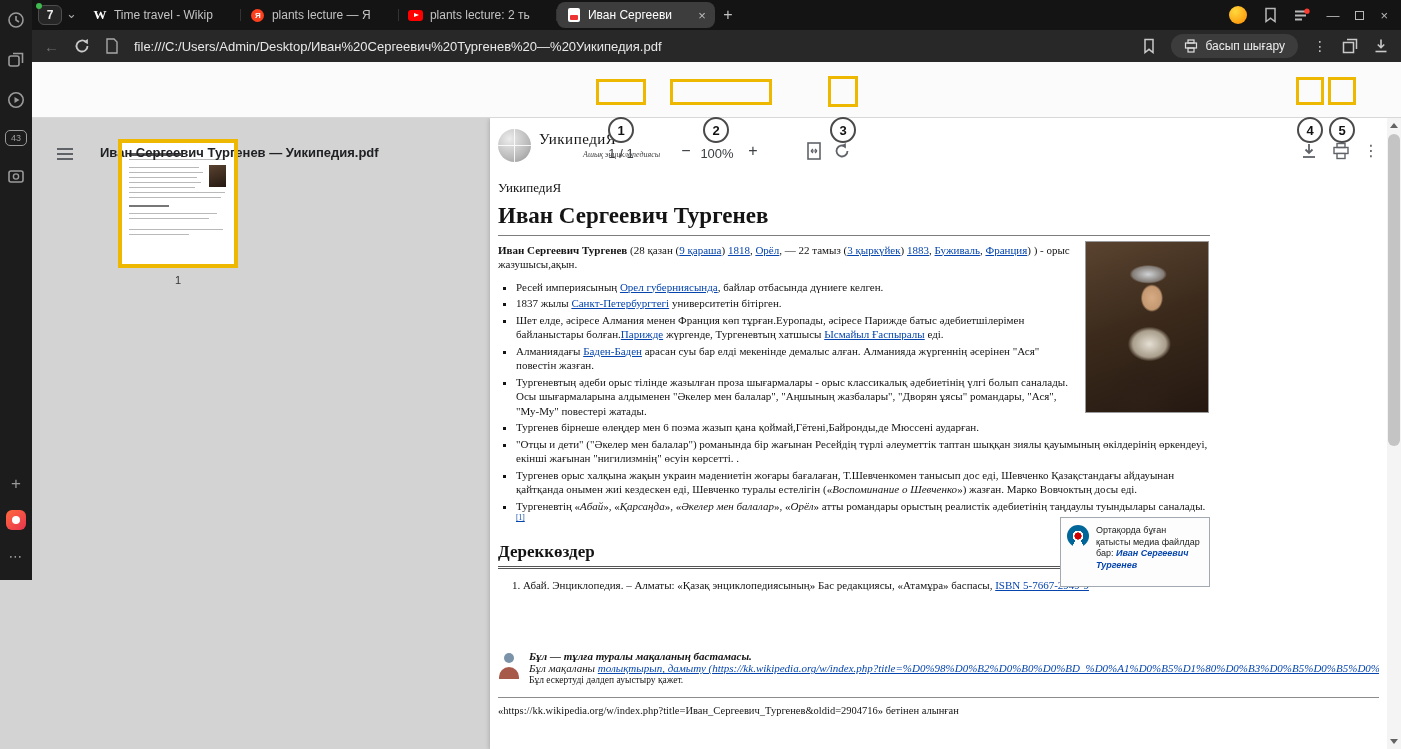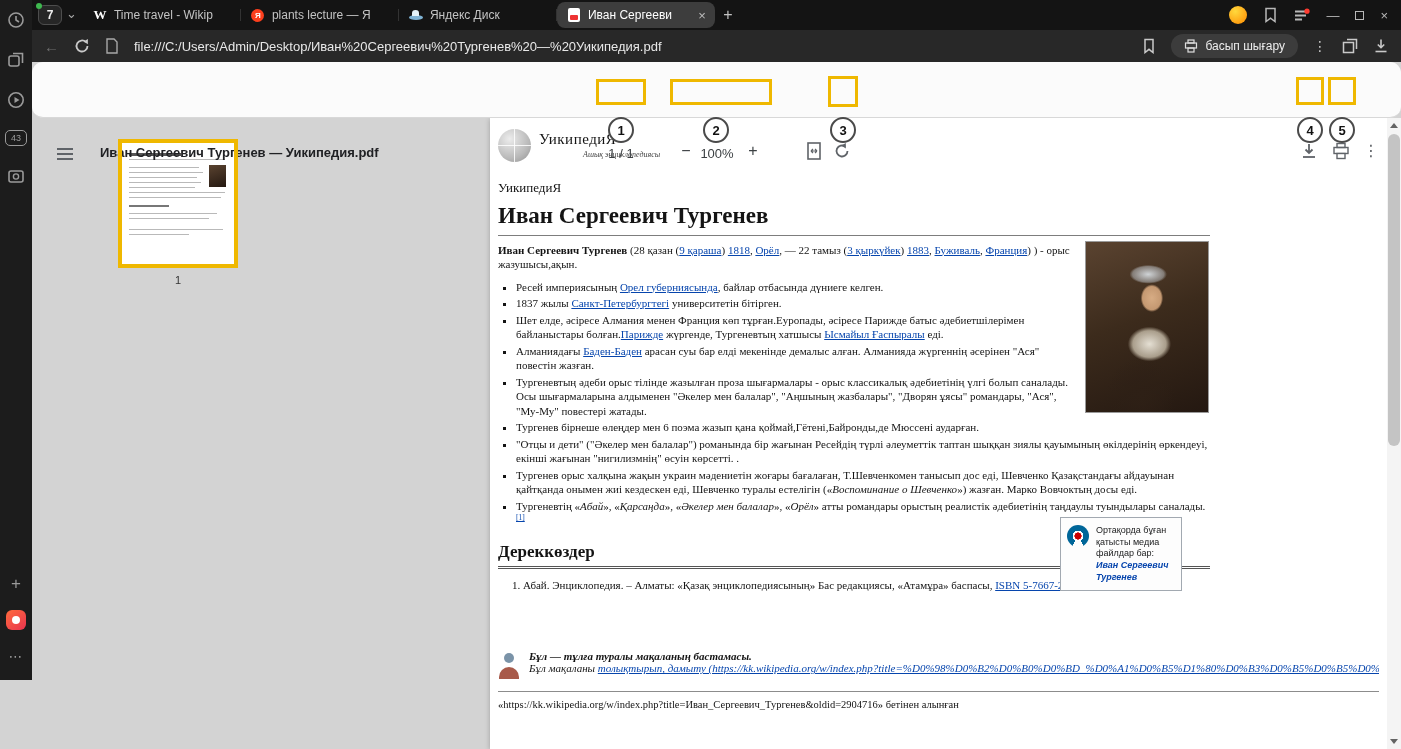--- a/index.html
+++ b/index.html
@@ -3,21 +3,21 @@
 <meta charset="utf-8">
 <style>
   * { margin:0; padding:0; box-sizing:border-box; }
   html,body { background:#000; }
   #app {
     position:relative; width:1401px; height:749px; overflow:hidden;
     background:#d3d3d3; font-family:"Liberation Sans","DejaVu Sans",sans-serif;
   }
 
   
-  .sidebar { position:absolute; left:0; top:0; width:32px; height:680px; background:#1c1c1c; z-index:30; }
+  .sidebar { position:absolute; left:0; top:0; width:32px; height:580px; background:#1c1c1c; z-index:30; }
   .s-icon { width:32px; height:40px; display:flex; align-items:center; justify-content:center; color:#9a9a9a; }
   .s-badge { width:22px; height:16px; margin:10px auto; border:1.5px solid #9a9a9a; border-radius:5px;
              color:#9a9a9a; font-size:9px; display:flex; align-items:center; justify-content:center; }
   .s-bottom { position:absolute; bottom:4px; left:0; width:32px; }
   .s-plus { font-size:17px; }
   .s-msgr { width:20px; height:20px; margin:6px auto; border-radius:6px;
             background:linear-gradient(140deg,#ff6a3d,#e8344f); position:relative; }
   .s-msgr::after { content:""; position:absolute; left:6px; top:6px; width:8px; height:8px; border-radius:50%; background:#fff; }
   .s-dots { font-size:14px; letter-spacing:1px; }
 
@@ -61,21 +61,21 @@
                 display:flex; align-items:center; gap:15px; padding:0 12px; }
   .ab-back { color:#6f6f6f; font-size:15px; flex:none; }
   .ab-url { flex:1; min-width:0; color:#e8e8e8; font-size:13px; white-space:nowrap; overflow:hidden; }
   .ab-pill { display:flex; align-items:center; gap:7px; background:#3c3c3c; border-radius:14px; height:24px;
              padding:0 13px; color:#ededed; font-size:12px; flex:none; }
   .ab-icon { flex:none; display:flex; align-items:center; }
   .ab-dots { color:#c9c9c9; font-size:14px; flex:none; }
 
   
   .pdftoolbar { position:absolute; left:32px; top:62px; right:0; height:56px; background:#fbfbfb;
-                border-bottom:1px solid #d8d8d8; z-index:5;border-radius:11px; }
+                border-bottom:1px solid #d8d8d8; z-index:5; }
   .pt { position:absolute; }
   .pt-title { left:68px; top:83px; font-size:13px; font-weight:bold; color:#202124; }
   .pt-pages { left:566px; top:84px; width:46px; text-align:center; font-size:13px; color:#3c4043; }
   .pt-zoomout { left:645px; top:80px; width:18px; text-align:center; font-size:16px; color:#3c4043; }
   .pt-zoomval { left:665px; top:84px; width:40px; text-align:center; font-size:13px; color:#3c4043; }
   .pt-zoomin { left:712px; top:80px; width:18px; text-align:center; font-size:16px; color:#3c4043; }
   .pt-dots { left:1330px; top:79px; width:18px; text-align:center; font-size:16px; color:#5f6368; }
 
   
   .content { position:absolute; left:32px; top:118px; right:0; bottom:0; background:#d3d3d3; }
@@ -120,21 +120,21 @@
   .lead { margin-top:7px; }
   .art-list { margin:8px 0 0 4px; padding-left:14px; list-style:square; }
   .art-list li { margin-bottom:2px; }
   .refs-head { font-size:17px; font-weight:bold; margin-top:13px; padding-bottom:2px; border-bottom:3px double #555; }
   .ref-line { margin:9px 0 0 14px; }
   .seg-link { color:#0645ad; text-decoration:underline; }
   .seg-bold { font-weight:bold; }
   .seg-italic { font-style:italic;text-align:center; }
   .seg-suplink { vertical-align:super; font-size:7.5px; color:#0645ad; text-decoration:underline; }
   .seg-boldlink { font-weight:bold; font-style:italic; color:#0645ad; }
-  .commons-box { position:absolute; left:570px; top:399px; width:122px; min-height:70px; border:1px solid #a2a9b1;
+  .commons-box { position:absolute; left:570px; top:399px; width:150px; min-height:70px; border:1px solid #a2a9b1;
                  background:#fdfdfd; padding:7px 6px; display:flex; gap:7px; align-items:flex-start;
                  font-family:"Liberation Sans","DejaVu Sans",sans-serif; font-size:9px; line-height:1.3; color:#202122; }
   .commons-icon { width:22px; height:22px; border-radius:50%; flex:none;
                   background: radial-gradient(circle, #c00 0 3.5px, #fff 3.6px 5.2px, transparent 5.4px),
                               conic-gradient(from 210deg, #069 0 300deg, transparent 300deg 360deg); }
   .stub { display:flex; gap:9px; margin:58px 0 0 8px; width:881px;
           font-family:"Liberation Serif","DejaVu Serif",serif; color:#141414; }
   .stub-icon { width:22px; height:26px; position:relative; flex:none; margin-top:3px; }
   .stub-icon::before { content:""; position:absolute; left:6px; top:0; width:10px; height:10px; border-radius:50%; background:#7a93a8; }
   .stub-icon::after { content:""; position:absolute; left:1px; bottom:0; width:20px; height:12px; border-radius:10px 10px 0 0; background:#a85a4a; }
@@ -200,22 +200,24 @@
         <span class="fav fav-wiki">W</span>
         <span class="tab-label">Time travel - Wikip</span>
       </div>
       <div class="tab">
         <span class="fav">
             <span class="fav-red">Я</span>
           </span>
         <span class="tab-label">plants lecture — Я</span>
       </div>
       <div class="tab">
-        <span class="fav fav-disk"></span>
-        <span class="tab-label">Яндекс Диск</span>
+        <span class="fav">
+            <span class="fav-yt"></span>
+          </span>
+        <span class="tab-label">plants lecture: 2 ть</span>
       </div>
       <div class="tab active">
         <span class="fav">
             <span class="fav-pdf"></span>
           </span>
         <span class="tab-label">Иван Сергееви</span>
         <span class="tab-close">×</span>
       </div>
       <div class="newtab">+</div>
     </div>
@@ -371,20 +373,21 @@
       <div class="commons-box">
         <div class="commons-icon"></div>
         <div><span>Ортақорда бұған қатысты медиа файлдар бар: </span><span class="seg-boldlink">Иван Сергеевич Тургенев</span></div>
       </div>
 
       <div class="stub">
         <div class="stub-icon"></div>
         <div class="stub-text">
           <div class="stub-l1">Бұл — тұлға туралы мақаланың бастамасы.</div>
           <div class="stub-l2"><span>Бұл мақаланы </span><span class="seg-link">толықтырып, дамыту (https://kk.wikipedia.org/w/index.php?title=%D0%98%D0%B2%D0%B0%D0%BD_%D0%A1%D0%B5%D1%80%D0%B3%D0%B5%D0%B5%D0%B2%D0%B8%D1%87_%D0%A2%D1%83%D1%80%D0%B3%D0%B5%D0%BD%D0%B5%D0%B2&amp;action=edit)</span></div>
+          <div class="stub-l3">Бұл ескертуді дәлдеп ауыстыру қажет.</div>
         </div>
       </div>
 
       <hr class="bottom-rule">
       <div class="retrieved">«https://kk.wikipedia.org/w/index.php?title=Иван_Сергеевич_Тургенев&amp;oldid=2904716» бетінен алынған</div>
     </div>
 
     <div class="scrollbar">
       <div class="sb-arrow sb-up">
           <div class="tri-up"></div>

